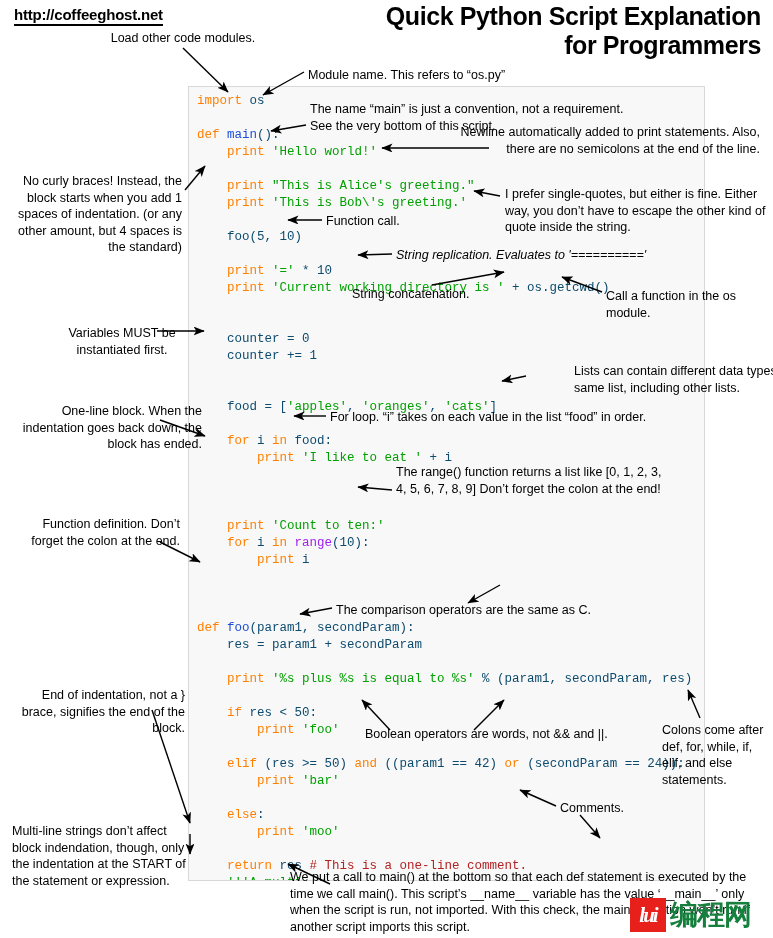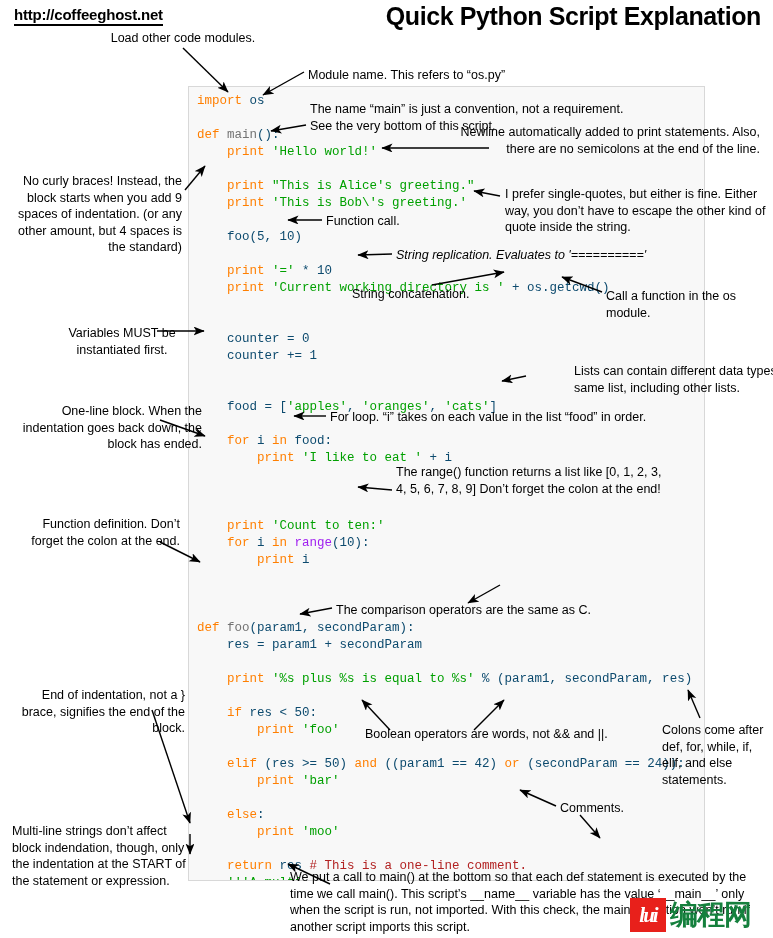--- a/index.html
+++ b/index.html
@@ -41,21 +41,21 @@
     font-size:12.5px;
     line-height:17px;
     color:#000;
     padding:6px 0 0 0;
     white-space:pre;
     overflow:hidden;
   }
   .code-block .ln{padding-left:8px;height:17px;}
   .code-block .ln.blank{height:17px;}
   .kw{color:#ff7f00;}
-  .fn{color:#737373;}
+  .fn{color:#1d4ed8;}
   .str{color:#00a000;}
   .bif{color:#a020f0;}
   .cm{color:#b22222;}
   .pl{color:#0c4a6e;}
 
   
   .note{
     position:absolute;
     font-family:"Liberation Sans", sans-serif;
     font-size:12.5px;
@@ -90,34 +90,35 @@
 </style>
 </head>
 <body>
 
 <div class="page">
 
   <div class="site-url"><span class="ul">http://coffeeghost.net</span></div>
 
   <div class="title">
     <div>Quick Python Script Explanation</div>
+    <div>for Programmers</div>
   </div>
 
   <div class="code-block" id="code-block"><div class="ln"><span class="kw">import</span><span class="pl"> os</span></div><div class="ln blank">&nbsp;</div><div class="ln"><span class="kw">def</span><span class="pl"> </span><span class="fn">main</span><span class="pl">():</span></div><div class="ln">    <span class="kw">print</span><span class="pl"> </span><span class="str">'Hello world!'</span></div><div class="ln blank">&nbsp;</div><div class="ln">    <span class="kw">print</span><span class="pl"> </span><span class="str">"This is Alice's greeting."</span></div><div class="ln">    <span class="kw">print</span><span class="pl"> </span><span class="str">'This is Bob\'s greeting.'</span></div><div class="ln blank">&nbsp;</div><div class="ln">    <span class="pl">foo(5, 10)</span></div><div class="ln blank">&nbsp;</div><div class="ln">    <span class="kw">print</span><span class="pl"> </span><span class="str">'='</span><span class="pl"> * 10</span></div><div class="ln">    <span class="kw">print</span><span class="pl"> </span><span class="str">'Current working directory is '</span><span class="pl"> + os.getcwd()</span></div><div class="ln blank">&nbsp;</div><div class="ln blank">&nbsp;</div><div class="ln">    <span class="pl">counter = 0</span></div><div class="ln">    <span class="pl">counter += 1</span></div><div class="ln blank">&nbsp;</div><div class="ln blank">&nbsp;</div><div class="ln">    <span class="pl">food = [</span><span class="str">'apples'</span><span class="pl">, </span><span class="str">'oranges'</span><span class="pl">, </span><span class="str">'cats'</span><span class="pl">]</span></div><div class="ln blank">&nbsp;</div><div class="ln">    <span class="kw">for</span><span class="pl"> i </span><span class="kw">in</span><span class="pl"> food:</span></div><div class="ln">        <span class="kw">print</span><span class="pl"> </span><span class="str">'I like to eat '</span><span class="pl"> + i</span></div><div class="ln blank">&nbsp;</div><div class="ln blank">&nbsp;</div><div class="ln blank">&nbsp;</div><div class="ln">    <span class="kw">print</span><span class="pl"> </span><span class="str">'Count to ten:'</span></div><div class="ln">    <span class="kw">for</span><span class="pl"> i </span><span class="kw">in</span><span class="pl"> </span><span class="bif">range</span><span class="pl">(10):</span></div><div class="ln">        <span class="kw">print</span><span class="pl"> i</span></div><div class="ln blank">&nbsp;</div><div class="ln blank">&nbsp;</div><div class="ln blank">&nbsp;</div><div class="ln"><span class="kw">def</span><span class="pl"> </span><span class="fn">foo</span><span class="pl">(param1, secondParam):</span></div><div class="ln">    <span class="pl">res = param1 + secondParam</span></div><div class="ln blank">&nbsp;</div><div class="ln">    <span class="kw">print</span><span class="pl"> </span><span class="str">'%s plus %s is equal to %s'</span><span class="pl"> % (param1, secondParam, res)</span></div><div class="ln blank">&nbsp;</div><div class="ln">    <span class="kw">if</span><span class="pl"> res &lt; 50:</span></div><div class="ln">        <span class="kw">print</span><span class="pl"> </span><span class="str">'foo'</span></div><div class="ln blank">&nbsp;</div><div class="ln">    <span class="kw">elif</span><span class="pl"> (res &gt;= 50) </span><span class="kw">and</span><span class="pl"> ((param1 == 42) </span><span class="kw">or</span><span class="pl"> (secondParam == 24)):</span></div><div class="ln">        <span class="kw">print</span><span class="pl"> </span><span class="str">'bar'</span></div><div class="ln blank">&nbsp;</div><div class="ln">    <span class="kw">else</span><span class="pl">:</span></div><div class="ln">        <span class="kw">print</span><span class="pl"> </span><span class="str">'moo'</span></div><div class="ln blank">&nbsp;</div><div class="ln">    <span class="kw">return</span><span class="pl"> res </span><span class="cm"># This is a one-line comment.</span></div><div class="ln">    <span class="str">'''A multi-</span></div></div>
 
   <div class="note c" style="left:88px;top:30px;width:190px;">Load other code modules.</div>
 
   <div class="note l" style="left:308px;top:67px;width:300px;">Module name. This refers to “os.py”</div>
 
   <div class="note l" style="left:310px;top:101px;width:400px;">The name “main” is just a convention, not a requirement.</div>
   <div class="note l" style="left:310px;top:118px;width:400px;">See the very bottom of this script.</div>
 
   <div class="note r" style="left:460px;top:124px;width:300px;">Newline automatically added to print statements. Also, there are no semicolons at the end of the line.</div>
 
-  <div class="note r" style="left:4px;top:173px;width:178px;">No curly braces! Instead, the block starts when you add 9 spaces of indentation. (or any other amount, but 4 spaces is the standard)</div>
+  <div class="note r" style="left:4px;top:173px;width:178px;">No curly braces! Instead, the block starts when you add 1 spaces of indentation. (or any other amount, but 4 spaces is the standard)</div>
 
   <div class="note l" style="left:505px;top:186px;width:268px;">I prefer single-quotes, but either is fine. Either way, you don’t have to escape the other kind of quote inside the string.</div>
 
   <div class="note l" style="left:326px;top:213px;width:160px;">Function call.</div>
 
   <div class="note l" style="left:396px;top:247px;width:320px;font-style:italic;">String replication. Evaluates to '=========='</div>
 
   <div class="note l" style="left:352px;top:286px;width:200px;">String concatenation.</div>
 
   <div class="note l" style="left:606px;top:288px;width:150px;">Call a function in the os module.</div>

